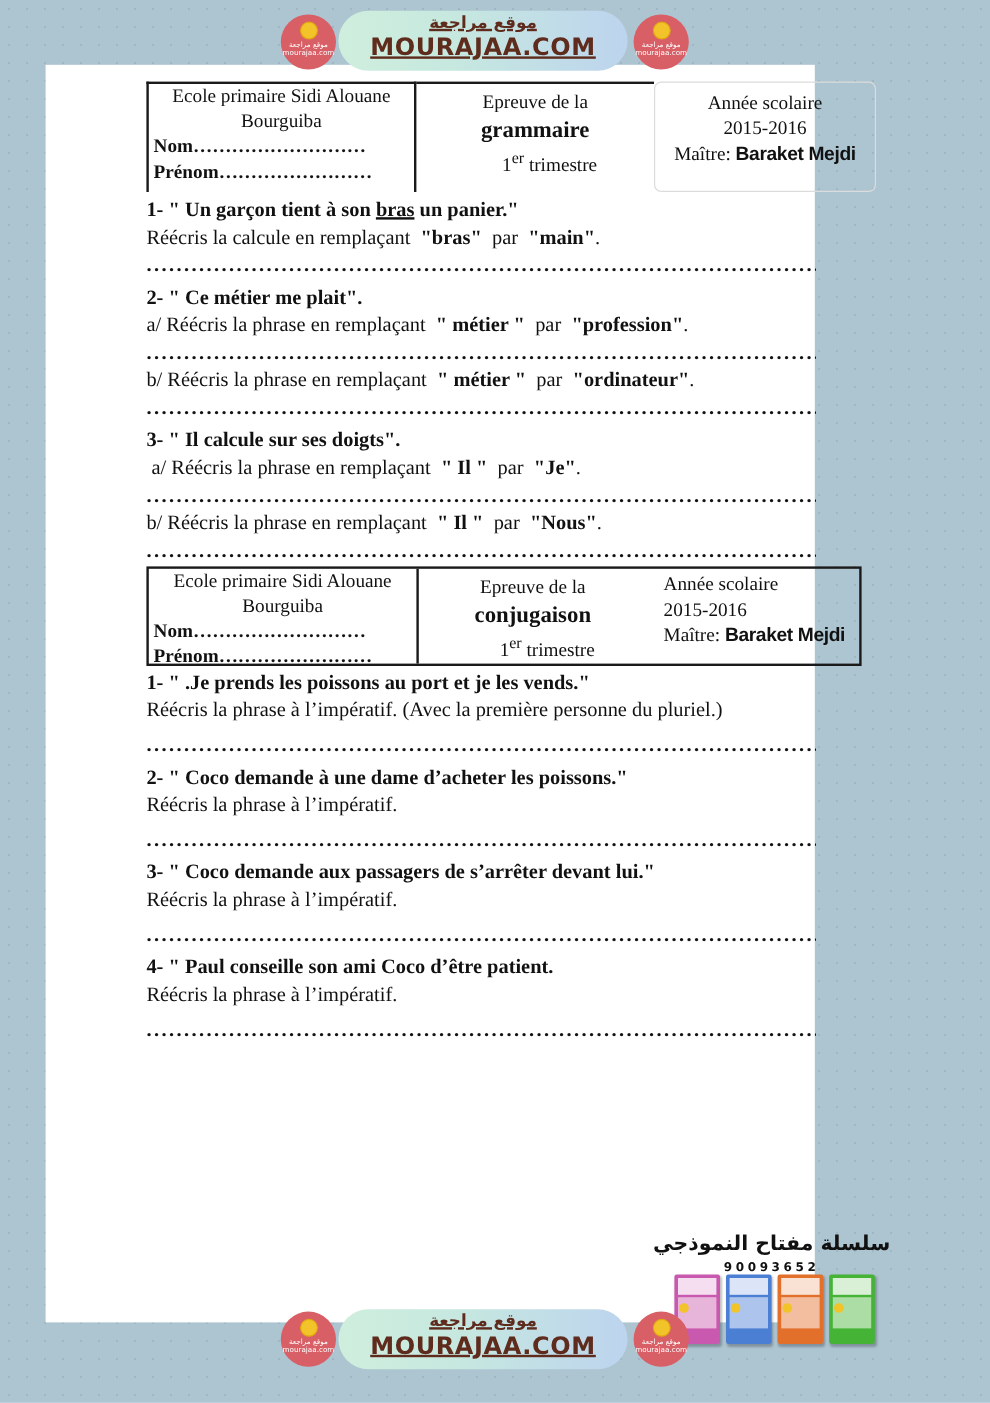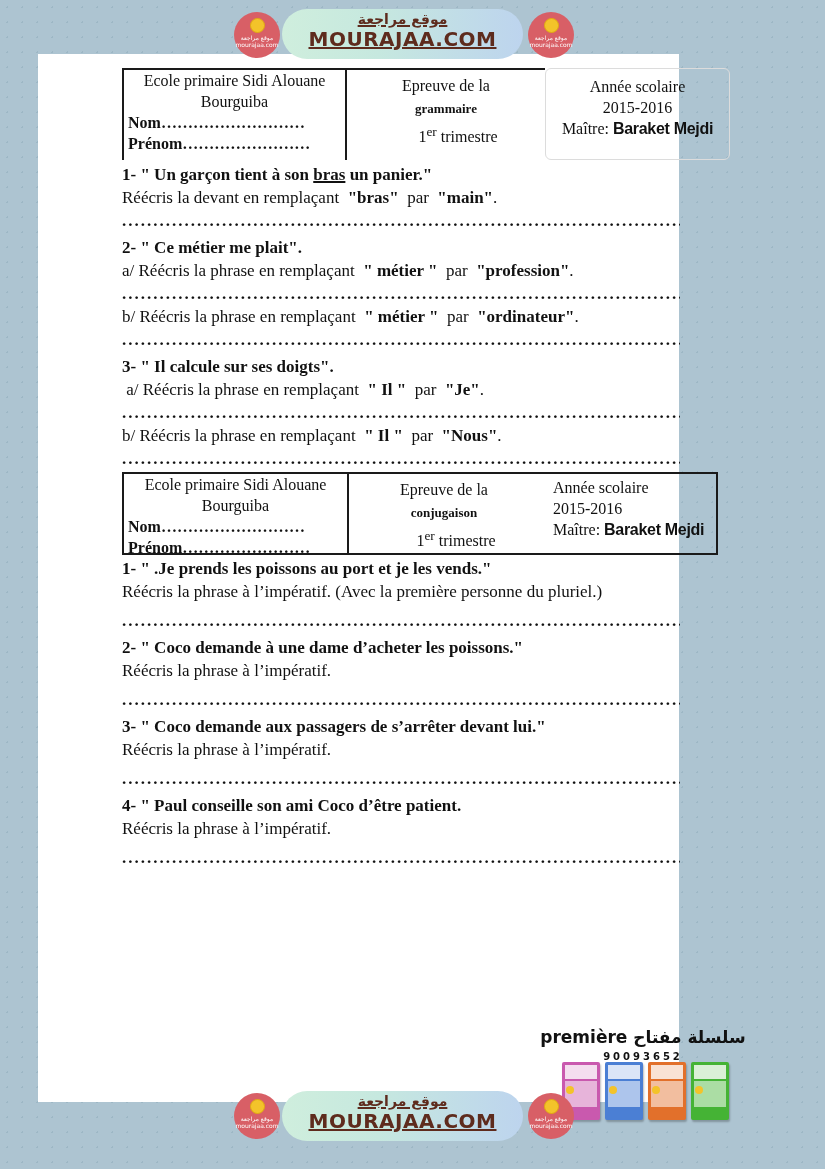--- a/index.html
+++ b/index.html
@@ -53,21 +53,21 @@
   .ht1 .c1{width:225px;border:2px solid #1a1a1a;border-bottom:none;}
   .ht1 .c2{width:198px;border-top:2px solid #1a1a1a;text-align:center;}
   .ht1 .c3{width:185px;border:1px solid #dcdcdc;border-radius:6px;text-align:center;padding-top:7px;}
   .ht2{left:84px;top:418px;width:596px;height:83px;border:2px solid #1a1a1a;box-sizing:border-box;}
   .ht2 .c1{width:225px;border-right:2px solid #1a1a1a;}
   .ht2 .c2{width:190px;text-align:center;}
   .ht2 .c3{flex:1;text-align:left;padding:3px 0 0 14px;}
   .school-line{text-align:center;line-height:21px;}
   .fill-line{text-align:left;padding-left:4px;line-height:21px;overflow:hidden;white-space:nowrap;font-weight:bold;}
   .ep-line{line-height:22px;padding-top:5px;text-align:center;}
-  .ep-subject{font-weight:700;font-size:13px;line-height:24px;}
+  .ep-subject{font-weight:700;font-size:19px;line-height:24px;}
   .ep-trim{line-height:22px;margin-left:24px;}
   .yr-line{line-height:21px;}
   .teacher-name{
     font-family:"Liberation Sans","DejaVu Sans",sans-serif;font-weight:700;
     font-size:16px;letter-spacing:-.3px;
   }
 
   
   .block{position:absolute;left:84px;font-size:17px;line-height:23px;}
   .gblock{top:109px;width:562px;}
@@ -115,21 +115,21 @@
     </div>
     <div class="c c3">
       <div class="yr-line">Année scolaire</div>
       <div class="yr-line">2015-2016</div>
       <div class="yr-line"><span>Maître: </span><span class="teacher-name">Baraket Mejdi</span></div>
     </div>
   </div>
 
   <div class="block gblock">
     <div class="ex-title"><span>1- " Un garçon tient à son </span><span class="u">bras</span><span> un panier."</span></div>
-    <div class="ex-instr"><span>Réécris la devant en remplaçant  </span><b>"bras"</b><span>  par  </span><b>"main"</b><span>.</span></div>
+    <div class="ex-instr"><span>Réécris la calcule en remplaçant  </span><b>"bras"</b><span>  par  </span><b>"main"</b><span>.</span></div>
     <div class="dots">..........................................................................................................</div>
 
     <div class="ex-title mt">2- " Ce métier me plait".</div>
     <div class="ex-instr"><span>a/ Réécris la phrase en remplaçant  </span><b>" métier "</b><span>  par  </span><b>"profession"</b><span>.</span></div>
     <div class="dots">..........................................................................................................</div>
     <div class="ex-instr"><span>b/ Réécris la phrase en remplaçant  </span><b>" métier "</b><span>  par  </span><b>"ordinateur"</b><span>.</span></div>
     <div class="dots">..........................................................................................................</div>
 
     <div class="ex-title mt">3- " Il calcule sur ses doigts".</div>
     <div class="ex-instr"><span> a/ Réécris la phrase en remplaçant  </span><b>" Il "</b><span>  par  </span><b>"Je"</b><span>.</span></div>
@@ -174,21 +174,21 @@
       <div class="dots">..........................................................................................................</div>
     </div>
     <div>
       <div class="ex-title mt">4- " Paul conseille son ami Coco d’être patient.</div>
       <div class="ex-instr">Réécris la phrase à l’impératif.</div>
       <div class="dots">..........................................................................................................</div>
     </div>
   </div>
 
   <div class="series">
-    <div class="series-title">سلسلة مفتاح première</div>
+    <div class="series-title">سلسلة مفتاح النموذجي</div>
     <div class="series-phone">90093652</div>
   </div>
   <div class="books">
     <div class="book" style="background: rgb(201, 89, 174);">
         <div class="b-band"></div>
         <div class="b-box"></div>
         <div class="b-dot"></div>
       </div>
     <div class="book" style="background: rgb(75, 127, 212);">
         <div class="b-band"></div>

